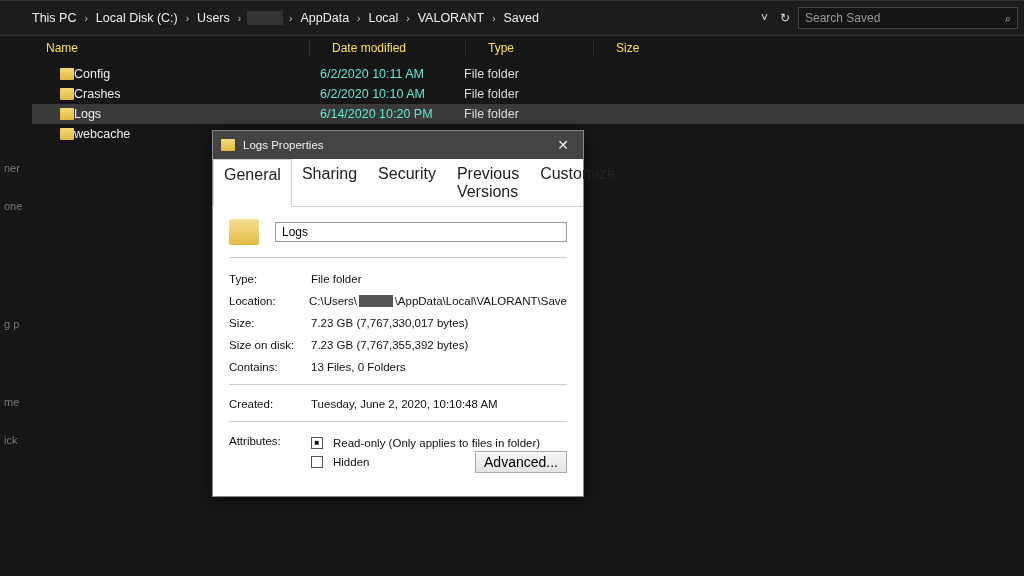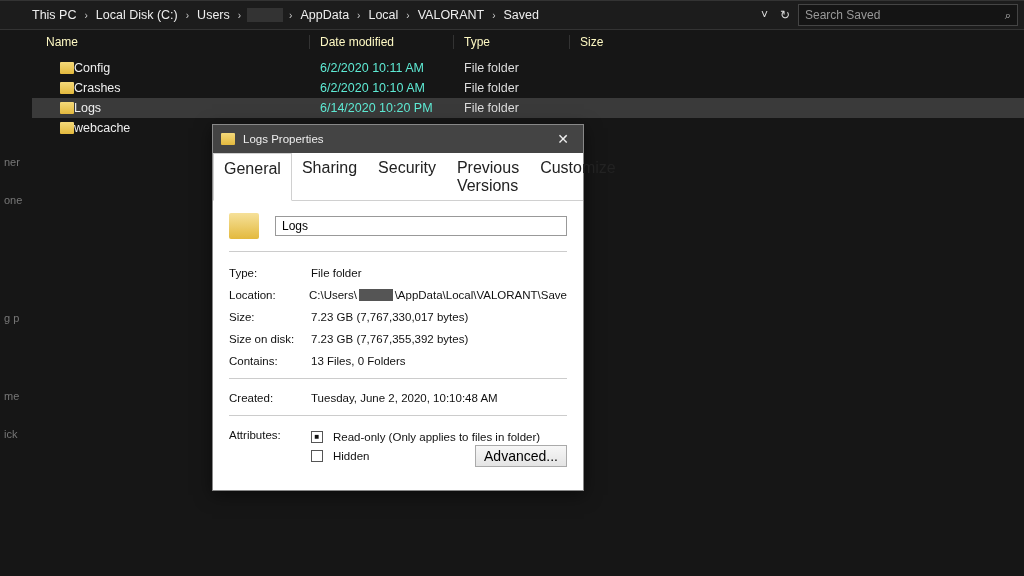--- a/index.html
+++ b/index.html
@@ -9,21 +9,21 @@
     font-family: "Segoe UI", Tahoma, sans-serif;
     font-size: 12px;
     background: #161616;
     color: #e8e8e8;
     overflow: hidden;
   }
   
   .breadcrumb-bar {
     display: flex;
     align-items: center;
-    height: 30px;
+    height: 36px;
     padding: 0 6px 0 30px;
     background: #1c1c1c;
     border-top: 1px solid #333;
     border-bottom: 1px solid #333;
   }
   .breadcrumb {
     display: flex;
     align-items: center;
     flex: 1;
     gap: 4px;
@@ -85,21 +85,22 @@
   }
   .file-pane {
     flex: 1;
     position: relative;
   }
   .col-headers {
     display: flex;
     height: 24px;
     align-items: center;
     font-size: 12px;
-    color: #fef9c3;
+    color: #fde047;
+    gap: 12px;
   }
   .col-name    { width: 278px; padding-left: 14px; border-right:1px solid #333; }
   .col-date    { width: 144px; padding-left: 10px; border-right:1px solid #333;}
   .col-type    { width: 116px; padding-left: 10px; border-right:1px solid #333;}
   .col-size    { width: 90px;  padding-left: 10px;}
   .rows { padding-top: 4px; }
   .row {
     display: flex;
     align-items: center;
     height: 20px;

